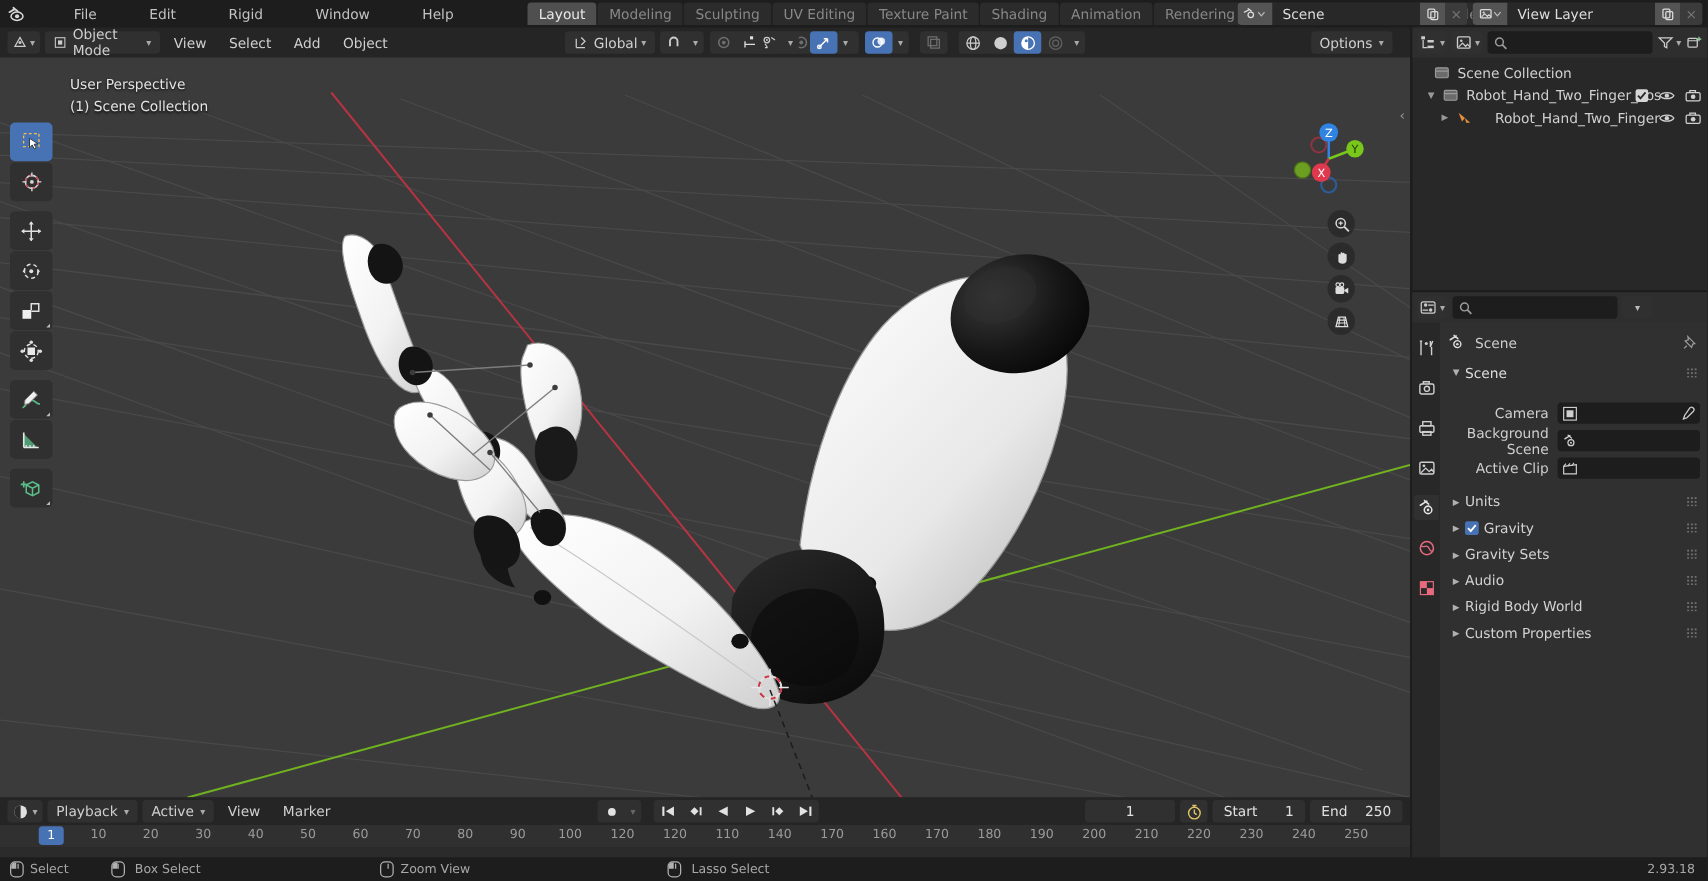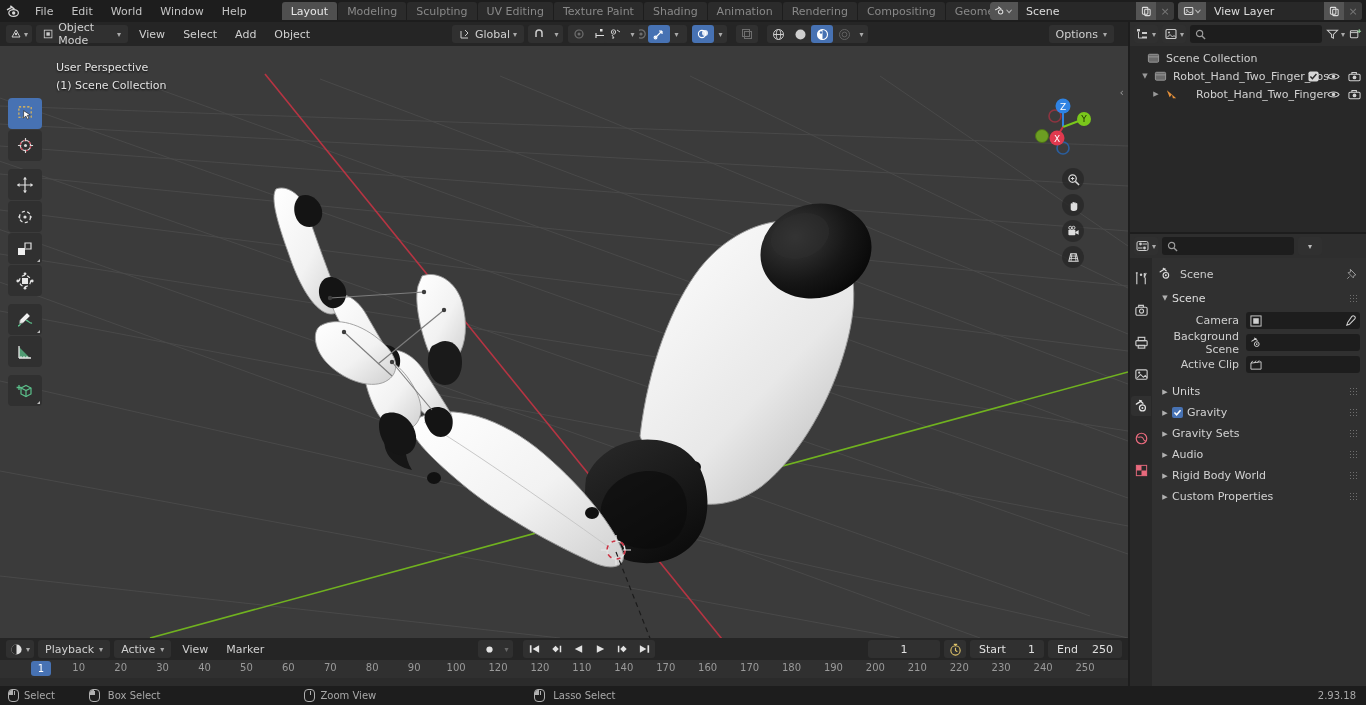--- a/index.html
+++ b/index.html
@@ -8,21 +8,21 @@
     width:1366px; height:705px; overflow:hidden;
     font-family:"DejaVu Sans", sans-serif;
     font-size:11px; color:#d3d3d3;
     -webkit-font-smoothing:antialiased;
   }
   .app{ position:relative; width:1366px; height:705px; background:#1d1d1d; }
 
   
   .topbar{
     position:absolute; left:0; top:0; width:1366px; height:22px;
-    background:#1d1d1d; display:flex; align-items:center;
+    background:#1d1d1d; display:flex; align-items:center;gap:24px;
   }
   .blender-logo{ width:26px; height:22px; display:flex; align-items:center; justify-content:center; }
   .menu-item{
     height:22px; padding:0 9px; display:flex; align-items:center;
     color:#c3c3c3; font-size:11px; border-radius:3px; cursor:default;
   }
   .wstabs{ display:flex; align-items:center; margin-left:26px; height:22px; }
   .wstab{
     height:18px; padding:0 9px; display:flex; align-items:center;
     color:#888; font-size:11px; border-radius:3px 3px 0 0; margin-right:1px;
@@ -145,21 +145,21 @@
   <div class="topbar">
     <div class="blender-logo">
       <svg width="15" height="15" viewBox="0 0 16 16">
         <path d="M3 9.6c0-2 2.3-3.6 5.1-3.6s5.1 1.6 5.1 3.6-2.3 3.6-5.1 3.6S3 11.6 3 9.6z" fill="none" stroke="#d8d8d8" stroke-width="1.3"></path>
         <circle cx="8.2" cy="9.6" r="1.8" fill="#d8d8d8"></circle>
         <path d="M1.6 6.1 L6.4 3.3 M5.0 2.3 L8.6 5.2" stroke="#d8d8d8" stroke-width="1.5" fill="none" stroke-linecap="round"></path>
       </svg>
     </div>
     <div class="menu-item">File</div>
     <div class="menu-item">Edit</div>
-    <div class="menu-item">World</div>
+    <div class="menu-item">Rigid</div>
     <div class="menu-item">Window</div>
     <div class="menu-item">Help</div>
 
     <div class="wstabs">
       <div class="wstab active">Layout</div>
       <div class="wstab">Modeling</div>
       <div class="wstab">Sculpting</div>
       <div class="wstab">UV Editing</div>
       <div class="wstab">Texture Paint</div>
       <div class="wstab">Shading</div>
@@ -790,21 +790,21 @@
             </svg>
         </span>
       </div>
 
       <div class="pr-panel-head">
         <span class="pr-tri">▼</span>
         <span>Scene</span>
         <span class="grip"></span>
       </div>
 
-      <div style="margin-top:3px;">
+      <div style="margin-top:13px;">
         <div class="pr-field-row">
           <span class="pr-label">Camera</span>
           <span class="pr-input">
             <span style="display:flex;">
               <svg width="12" height="12" viewBox="0 0 13 13">
                   <rect x="1" y="1" width="11" height="11" fill="none" stroke="#cfcfcf" stroke-width="1"></rect>
                   <rect x="3.5" y="3.5" width="6" height="6" fill="#cfcfcf"></rect>
                 </svg>
             </span>
             <span style="margin-left:4px;"></span>

